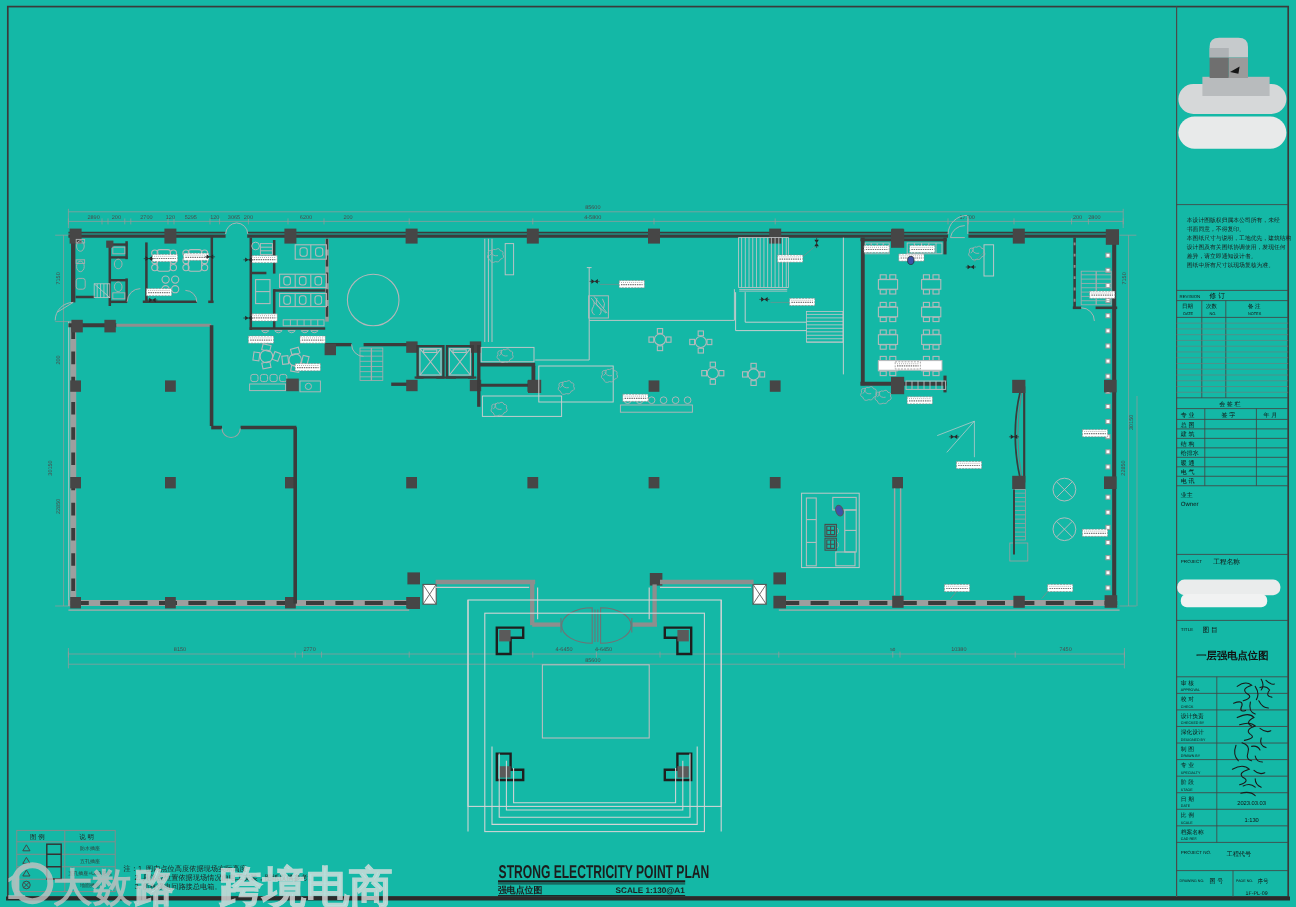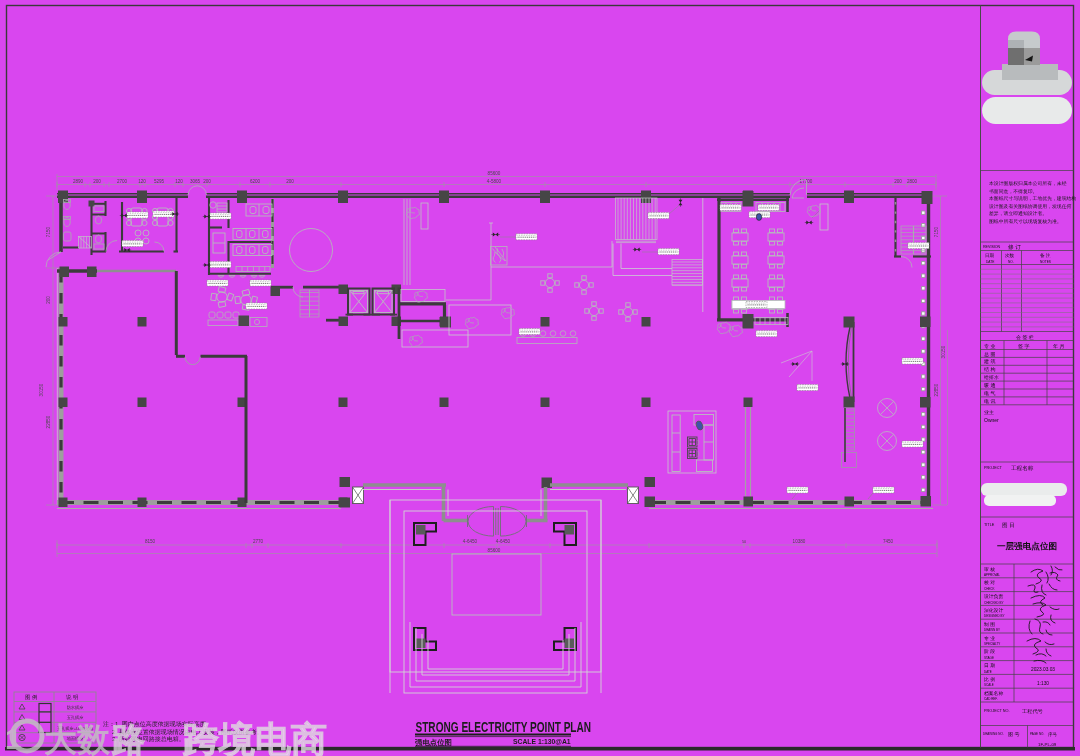--- a/index.html
+++ b/index.html
@@ -1,16 +1,16 @@
 <!DOCTYPE html>
 <html><head>
 <meta charset="utf-8">
 <style>
 html,body{margin:0;padding:0;background:#fff;}
-#page{position:relative;width:1080px;height:756px;background:#d946ef;overflow:hidden;
+#page{position:relative;width:1080px;height:756px;background:#14b8a6;overflow:hidden;
 font-family:"Liberation Sans", sans-serif;}
 svg text{font-family:"Liberation Sans", sans-serif;}
 </style>
 </head>
 <body>
 <div id="page">
 <svg width="1080" height="756" viewBox="0 0 1080 756">
 
 <g id="frame">
 <rect x="6.5" y="5.5" width="1067" height="742" fill="none" stroke="#3a3a3a" stroke-width="1.4"></rect>

